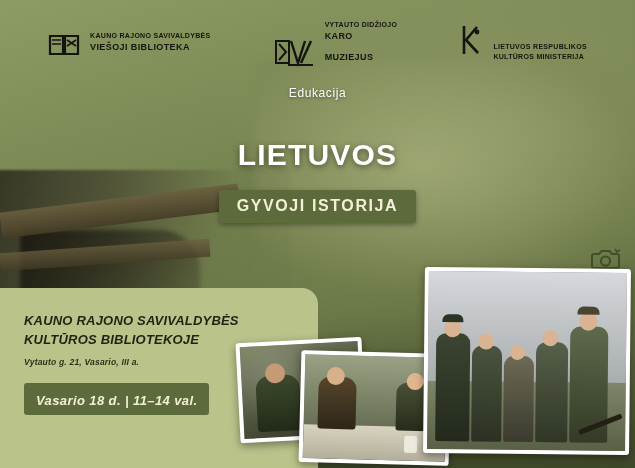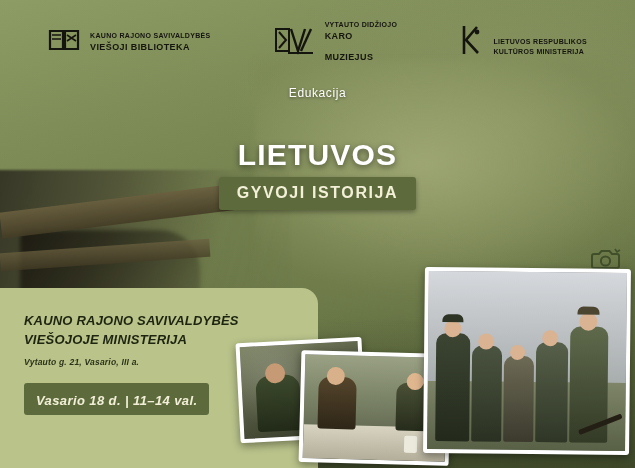--- a/index.html
+++ b/index.html
@@ -91,21 +91,21 @@
     top: 12px;
     height: 60px;
     display: flex;
     align-items: center;
     justify-content: space-around;
     padding: 0 18px;
     box-sizing: border-box;
   }
   .logo {
     display: flex;
-    align-items: center;
+    align-items: flex-end;
     gap: 8px;
     color: #1b1b17;
   }
   .logo-mark { flex: none; }
   .logo-text {
     font-size: 7px;
     font-weight: bold;
     line-height: 1.35;
     letter-spacing: 0.3px;
     color: #15150f;
@@ -138,21 +138,21 @@
     color: #ffffff;
     letter-spacing: 1.2px;
     line-height: 1.25;
     text-shadow: 0 2px 6px rgba(0,0,0,0.5);
     margin-top: 36px;
   }
   .title-2 { margin-top: 6px; }
 
   .sub-badge {
     display: inline-block;
-    margin-top: 3px;
+    margin-top: 16px;
     padding: 7px 18px 8px;
     background: #5d6b3c;
     border-radius: 3px;
     color: #f3f0d8;
     font-size: 16px;
     font-weight: bold;
     letter-spacing: 1.6px;
     box-shadow: 0 2px 5px rgba(0,0,0,0.35);
   }
 
@@ -427,21 +427,21 @@
       <path d="M3 8 h5 l2.5-3 h8 L21 8 h5 a2 2 0 0 1 2 2 v10 a2 2 0 0 1 -2 2 H3 a2 2 0 0 1 -2 -2 V10 a2 2 0 0 1 2 -2 z" fill="none" stroke="#3d4a27" stroke-width="2"></path>
       <circle cx="14.5" cy="15" r="4.6" fill="none" stroke="#3d4a27" stroke-width="2"></circle>
       <path d="M24 3 l2 3 l3 -2" fill="none" stroke="#3d4a27" stroke-width="1.6"></path>
     </svg>
   </div>
 
   <div class="info-panel">
     <div class="info-inner">
       <div class="venue">
         <div>KAUNO RAJONO SAVIVALDYBĖS</div>
-        <div>VIEŠOJOJE MINISTERIJA</div>
+        <div>KULTŪROS BIBLIOTEKOJE</div>
       </div>
       <div class="address">Vytauto g. 21, Vasario, III a.</div>
       <div class="date-badge">Vasario 18 d. | 11–14 val.</div>
     </div>
   </div>
 
   <div class="photo photo-left">
     <div class="ph-img ph1">
       <div class="fig"></div>
       <div class="head"></div>

